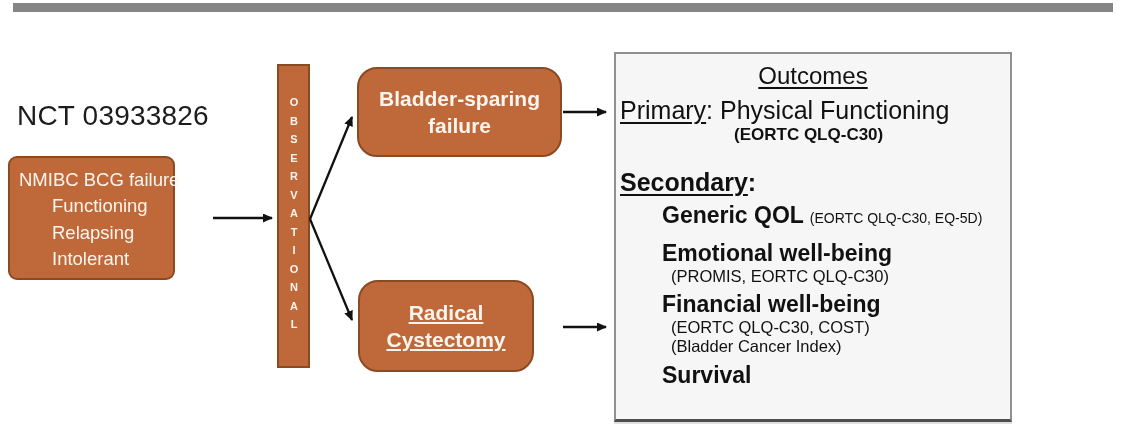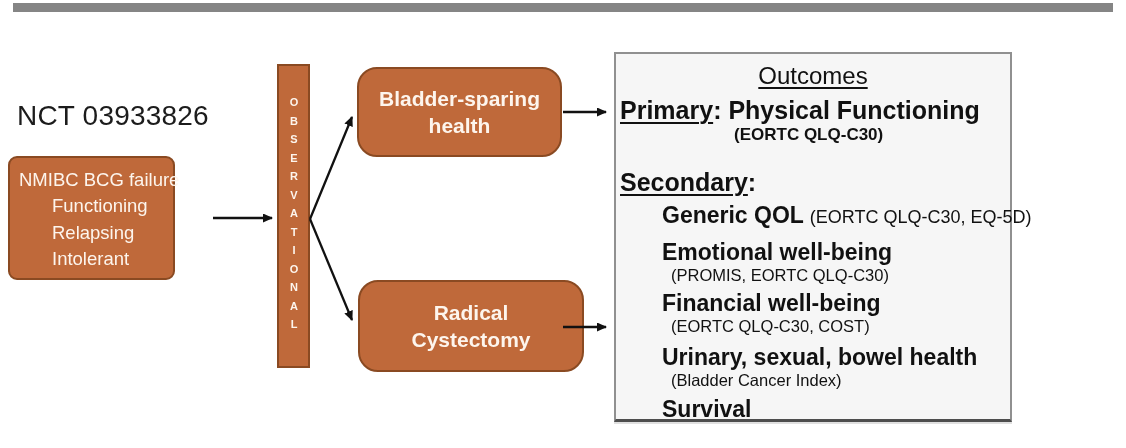--- a/index.html
+++ b/index.html
@@ -25,38 +25,38 @@
   .obs-bar{position:absolute;left:277px;top:64px;width:33px;height:304px;display:flex;align-items:center;justify-content:center;}
   .obs-text{
     writing-mode:vertical-rl;text-orientation:upright;
     font-size:11px;font-weight:bold;letter-spacing:6.5px;line-height:1;color:#fdf5ed;
   }
 
   
   .arm-box{position:absolute;border-radius:20px;display:flex;align-items:center;justify-content:center;text-align:center;}
   .arm-box .arm-label{font-weight:bold;font-size:21px;line-height:27px;padding:0 12px;}
   .arm-bladder{left:357px;top:67px;width:205px;height:90px;}
-  .arm-radical{left:358px;top:280px;width:226px;height:92px;}
+  .arm-radical{left:358px;top:280px;width:176px;height:92px;text-decoration:underline;}
 
   
   .arrows{position:absolute;left:0;top:0;width:1126px;height:448px;pointer-events:none;}
 
   
   .outcomes-box{
     position:absolute;left:614px;top:52px;width:398px;height:370px;box-sizing:border-box;
     background:#f6f6f6;border:2px solid #909090;border-bottom:3px solid #4e4e4e;
     box-shadow:0 2px 0 rgba(0,0,0,.12);color:#111;
   }
   .u{text-decoration:underline;text-decoration-thickness:2px;text-underline-offset:3px;}
   .oc-title{margin-top:8px;text-align:center;font-size:24px;line-height:28px;font-weight:normal;}
-  .oc-primary{margin-top:6px;padding-left:4px;font-size:25px;line-height:28px;font-weight:bold;white-space:nowrap;}
+  .oc-primary{margin-top:6px;padding-left:4px;font-size:25px;line-height:28px;font-weight:normal;white-space:nowrap;}
   .oc-primary-inst{margin-top:2px;padding-left:118px;font-size:17px;line-height:18px;font-weight:bold;}
   .oc-secondary{margin-top:24px;padding-left:4px;font-size:25px;line-height:28px;font-weight:bold;}
   .oc-name{font-size:23px;line-height:26px;font-weight:bold;padding-left:46px;white-space:nowrap;}
-  .oc-inst-inline{font-size:18px;font-weight:normal;}
+  .oc-inst-inline{font-size:14px;font-weight:normal;}
   .oc-inst{font-size:16.5px;line-height:17px;font-weight:normal;padding-left:55px;}
   .mt6{margin-top:6px;} .mt9{margin-top:9px;} .mt2{margin-top:2px;} .mt7{margin-top:7px;}
 </style>
 </head>
 <body>
 
 <div class="canvas">
 
   <div class="top-bar"></div>
 
@@ -67,21 +67,21 @@
     <div class="psub">Functioning</div>
     <div class="psub">Relapsing</div>
     <div class="psub">Intolerant</div>
   </div>
 
   <div class="obs-bar orange">
     <div class="obs-text">OBSERVATIONAL</div>
   </div>
 
   <div class="arm-box arm-bladder orange">
-    <div class="arm-label">Bladder-sparing health</div>
+    <div class="arm-label">Bladder-sparing failure</div>
   </div>
 
   <div class="arm-box arm-radical orange">
     <div class="arm-label">Radical Cystectomy</div>
   </div>
 
   <svg class="arrows" viewBox="0 0 1126 448" xmlns="http://www.w3.org/2000/svg">
     <defs>
       <marker id="ah" markerWidth="10" markerHeight="9" refX="9" refY="4.5" orient="auto" markerUnits="userSpaceOnUse">
         <path d="M0,0 L10,4.5 L0,9 z" fill="#111"></path>
@@ -103,19 +103,18 @@
     <div class="oc-secondary"><span class="u">Secondary</span><span>:</span></div>
 
     <div class="oc-name mt6"><span>Generic QOL</span> <span class="oc-inst-inline">(EORTC QLQ-C30, EQ-5D)</span></div>
 
     <div class="oc-name mt9">Emotional well-being</div>
     <div class="oc-inst mt2">(PROMIS, EORTC QLQ-C30)</div>
 
     <div class="oc-name mt6">Financial well-being</div>
     <div class="oc-inst mt2">(EORTC QLQ-C30, COST)</div>
 
-    <div class="oc-name mt9">Urinary, sexual, bowel health</div>
     <div class="oc-inst mt2">(Bladder Cancer Index)</div>
 
     <div class="oc-name mt7">Survival</div>
   </div>
 
 </div>
 
 </body></html>

